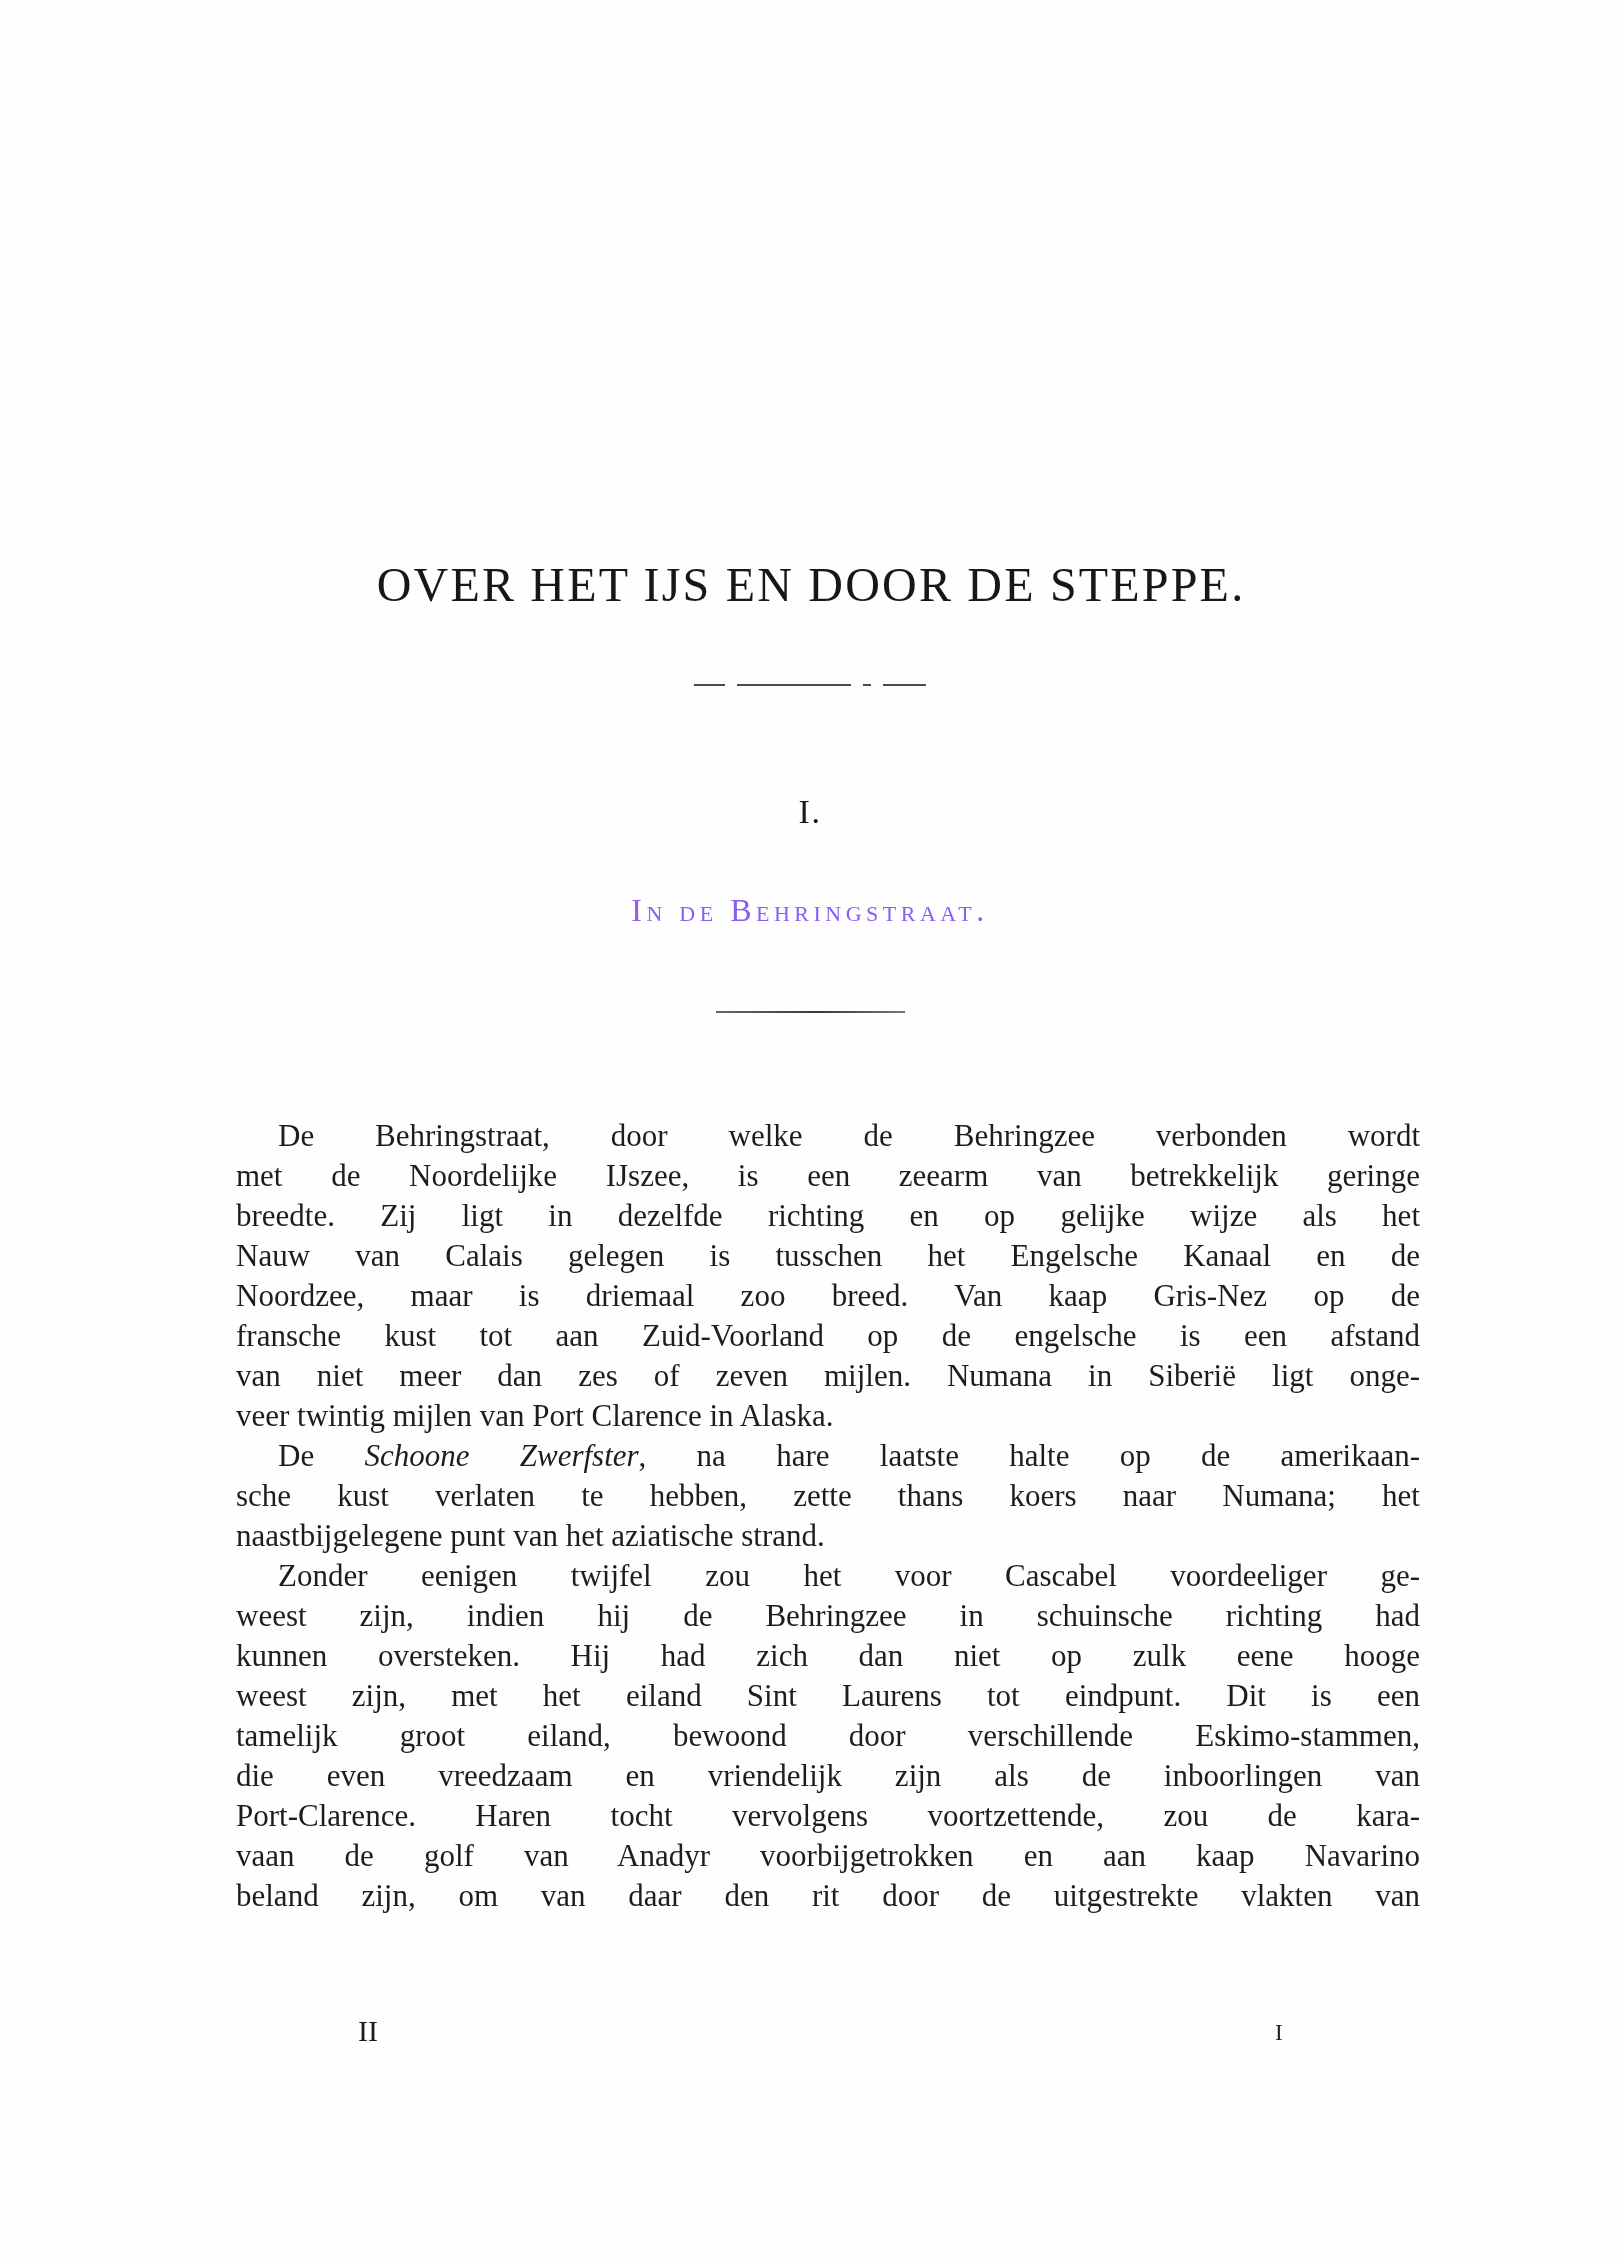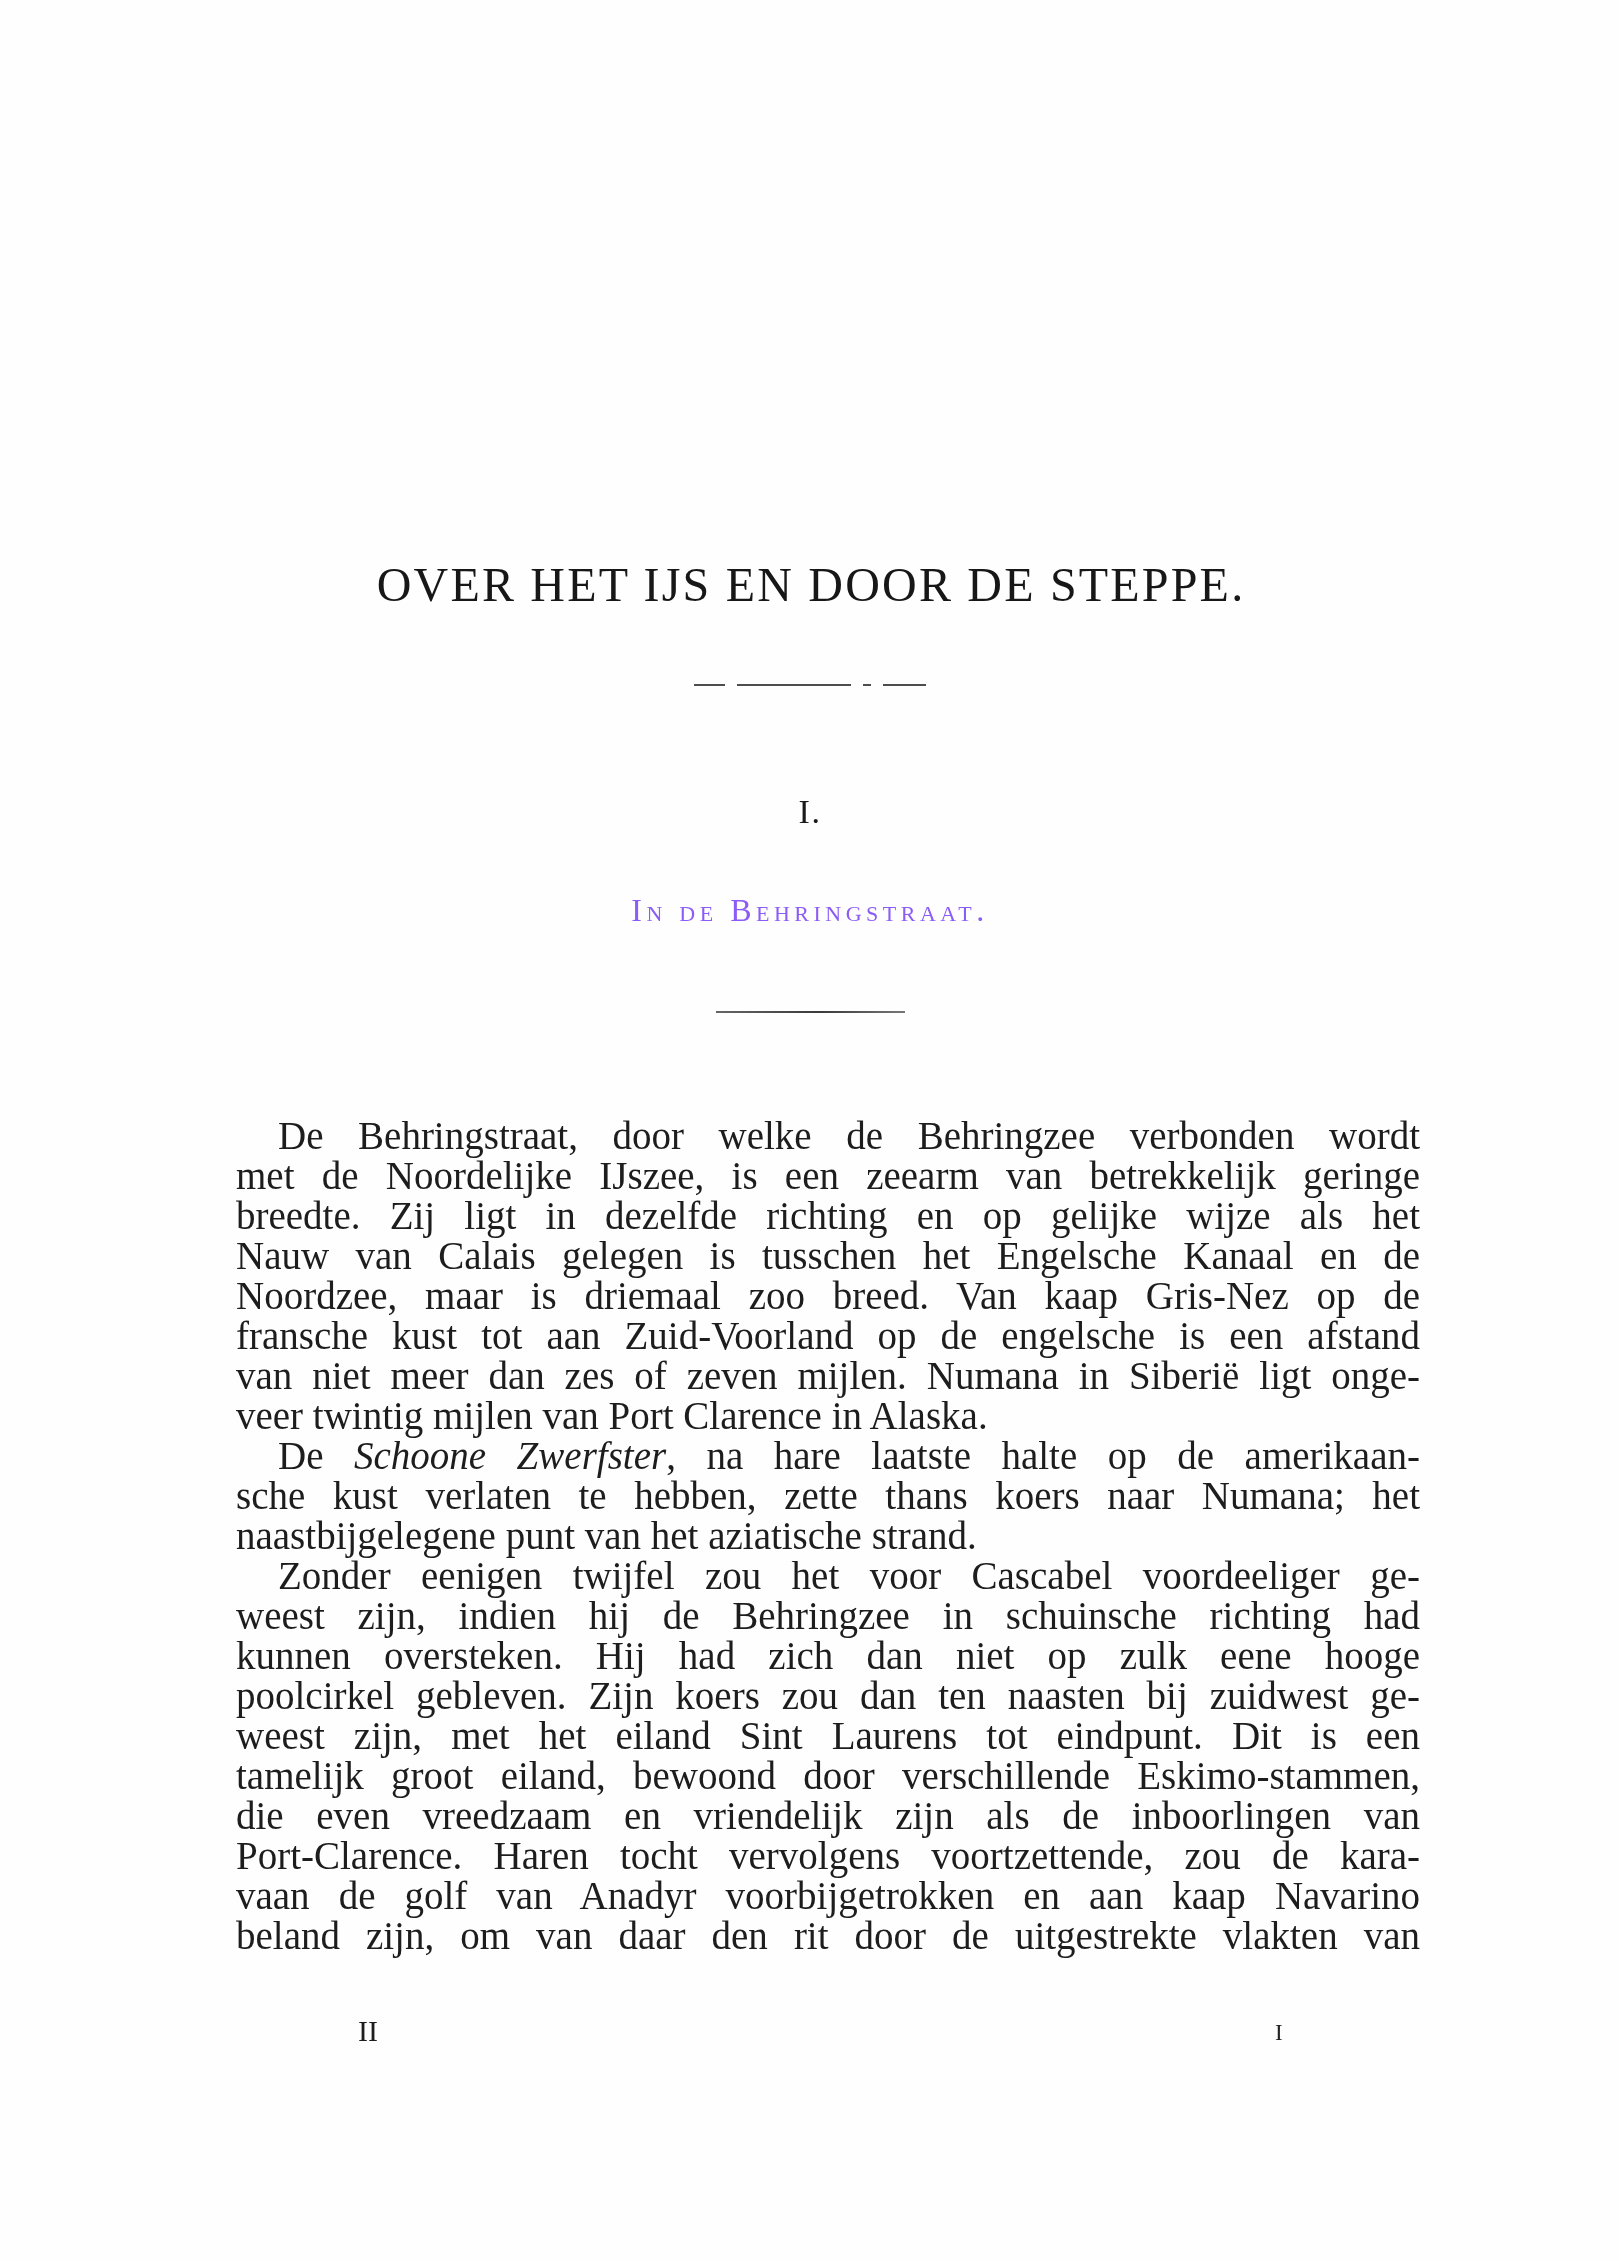--- a/index.html
+++ b/index.html
@@ -74,21 +74,21 @@
     left: 716px;
     width: 189px;
     height: 1.5px;
     background: linear-gradient(to right, #666 0%, #3a3a3a 55%, #777 100%);
   }
   .body-text {
     position: absolute;
     top: 1116px;
     left: 236px;
     width: 1184px;
-    font-size: 39px;
+    font-size: 31px;
     line-height: 40px;
     color: #1d1d1d;
   }
   .body-text .line {
     text-align: justify;
     text-align-last: justify;
     white-space: nowrap;
   }
   .body-text .line.indent { text-indent: 42px; }
   .body-text .line.last {
@@ -140,21 +140,20 @@
       <div class="line"><span>Noordzee, maar is driemaal zoo breed. Van kaap Gris-Nez op de</span></div>
       <div class="line"><span>fransche kust tot aan Zuid-Voorland op de engelsche is een afstand</span></div>
       <div class="line"><span>van niet meer dan zes of zeven mijlen. Numana in Siberië ligt onge-</span></div>
       <div class="line last"><span>veer twintig mijlen van Port Clarence in Alaska.</span></div>
       <div class="line indent"><span>De </span><i>Schoone Zwerfster</i><span>, na hare laatste halte op de amerikaan-</span></div>
       <div class="line"><span>sche kust verlaten te hebben, zette thans koers naar Numana; het</span></div>
       <div class="line last"><span>naastbijgelegene punt van het aziatische strand.</span></div>
       <div class="line indent"><span>Zonder eenigen twijfel zou het voor Cascabel voordeeliger ge-</span></div>
       <div class="line"><span>weest zijn, indien hij de Behringzee in schuinsche richting had</span></div>
       <div class="line"><span>kunnen oversteken. Hij had zich dan niet op zulk eene hooge</span></div>
-      <div class="line"><span>poolcirkel gebleven. Zijn koers zou dan ten naasten bij zuidwest ge-</span></div>
       <div class="line"><span>weest zijn, met het eiland Sint Laurens tot eindpunt. Dit is een</span></div>
       <div class="line"><span>tamelijk groot eiland, bewoond door verschillende Eskimo-stammen,</span></div>
       <div class="line"><span>die even vreedzaam en vriendelijk zijn als de inboorlingen van</span></div>
       <div class="line"><span>Port-Clarence. Haren tocht vervolgens voortzettende, zou de kara-</span></div>
       <div class="line"><span>vaan de golf van Anadyr voorbijgetrokken en aan kaap Navarino</span></div>
       <div class="line"><span>beland zijn, om van daar den rit door de uitgestrekte vlakten van</span></div>
     </div>
 
   <div class="sig-mark">II</div>
 

